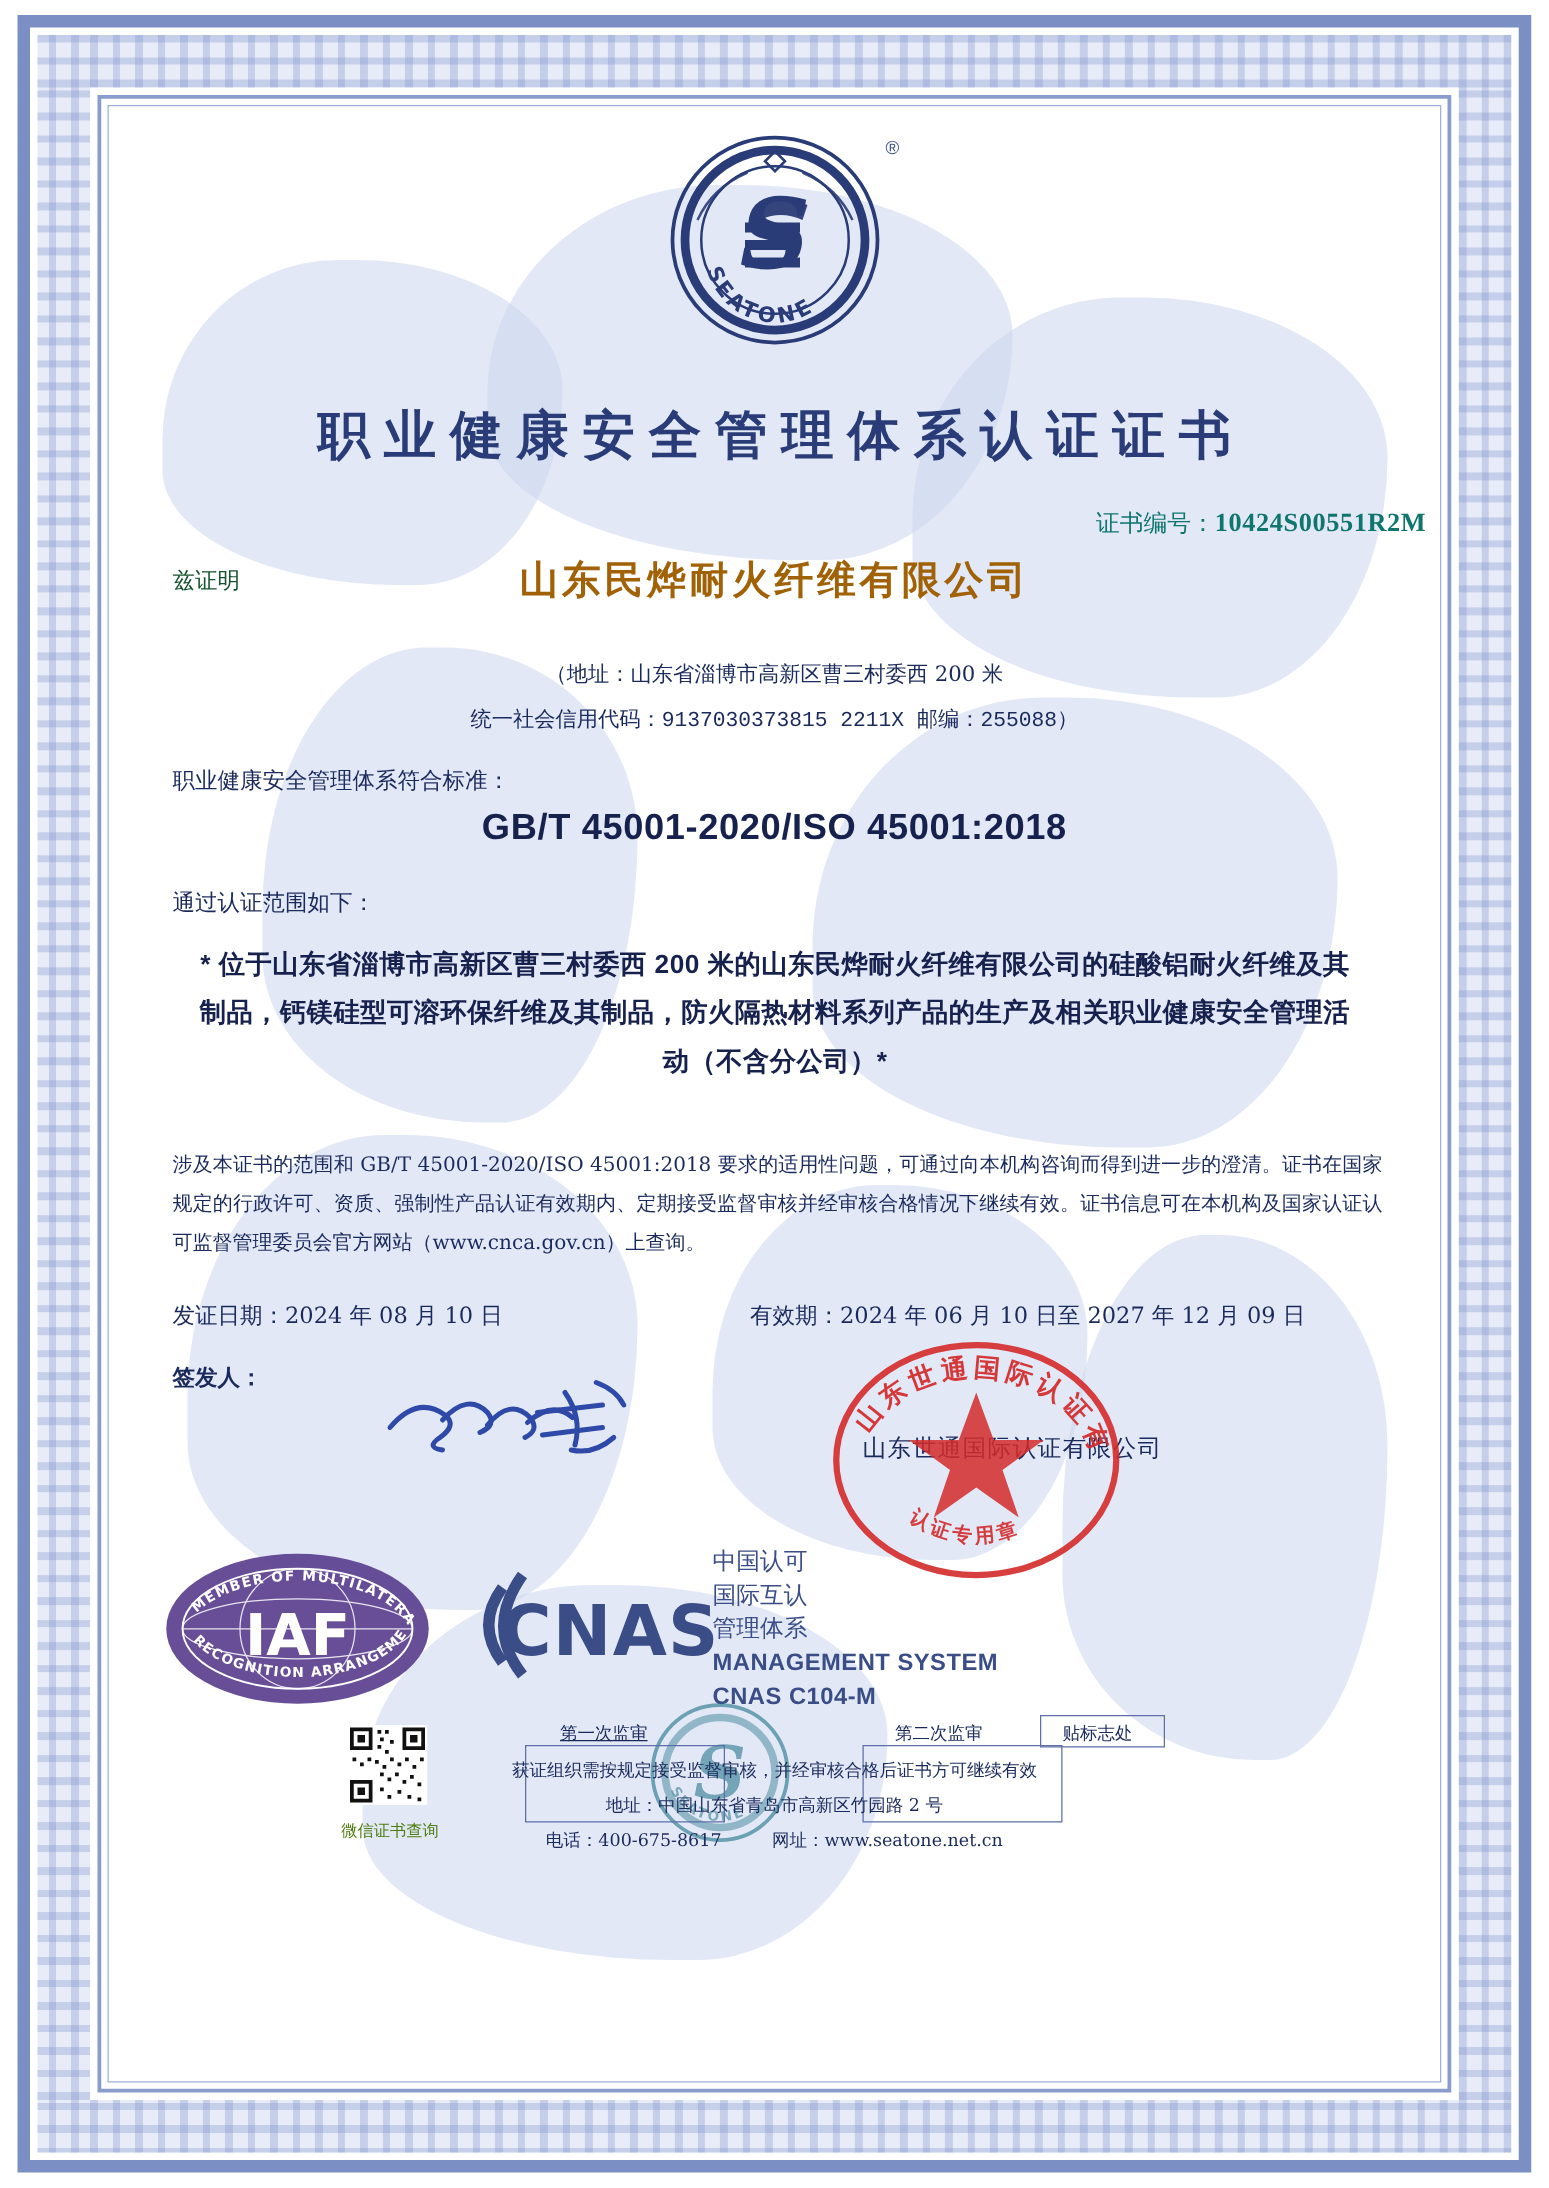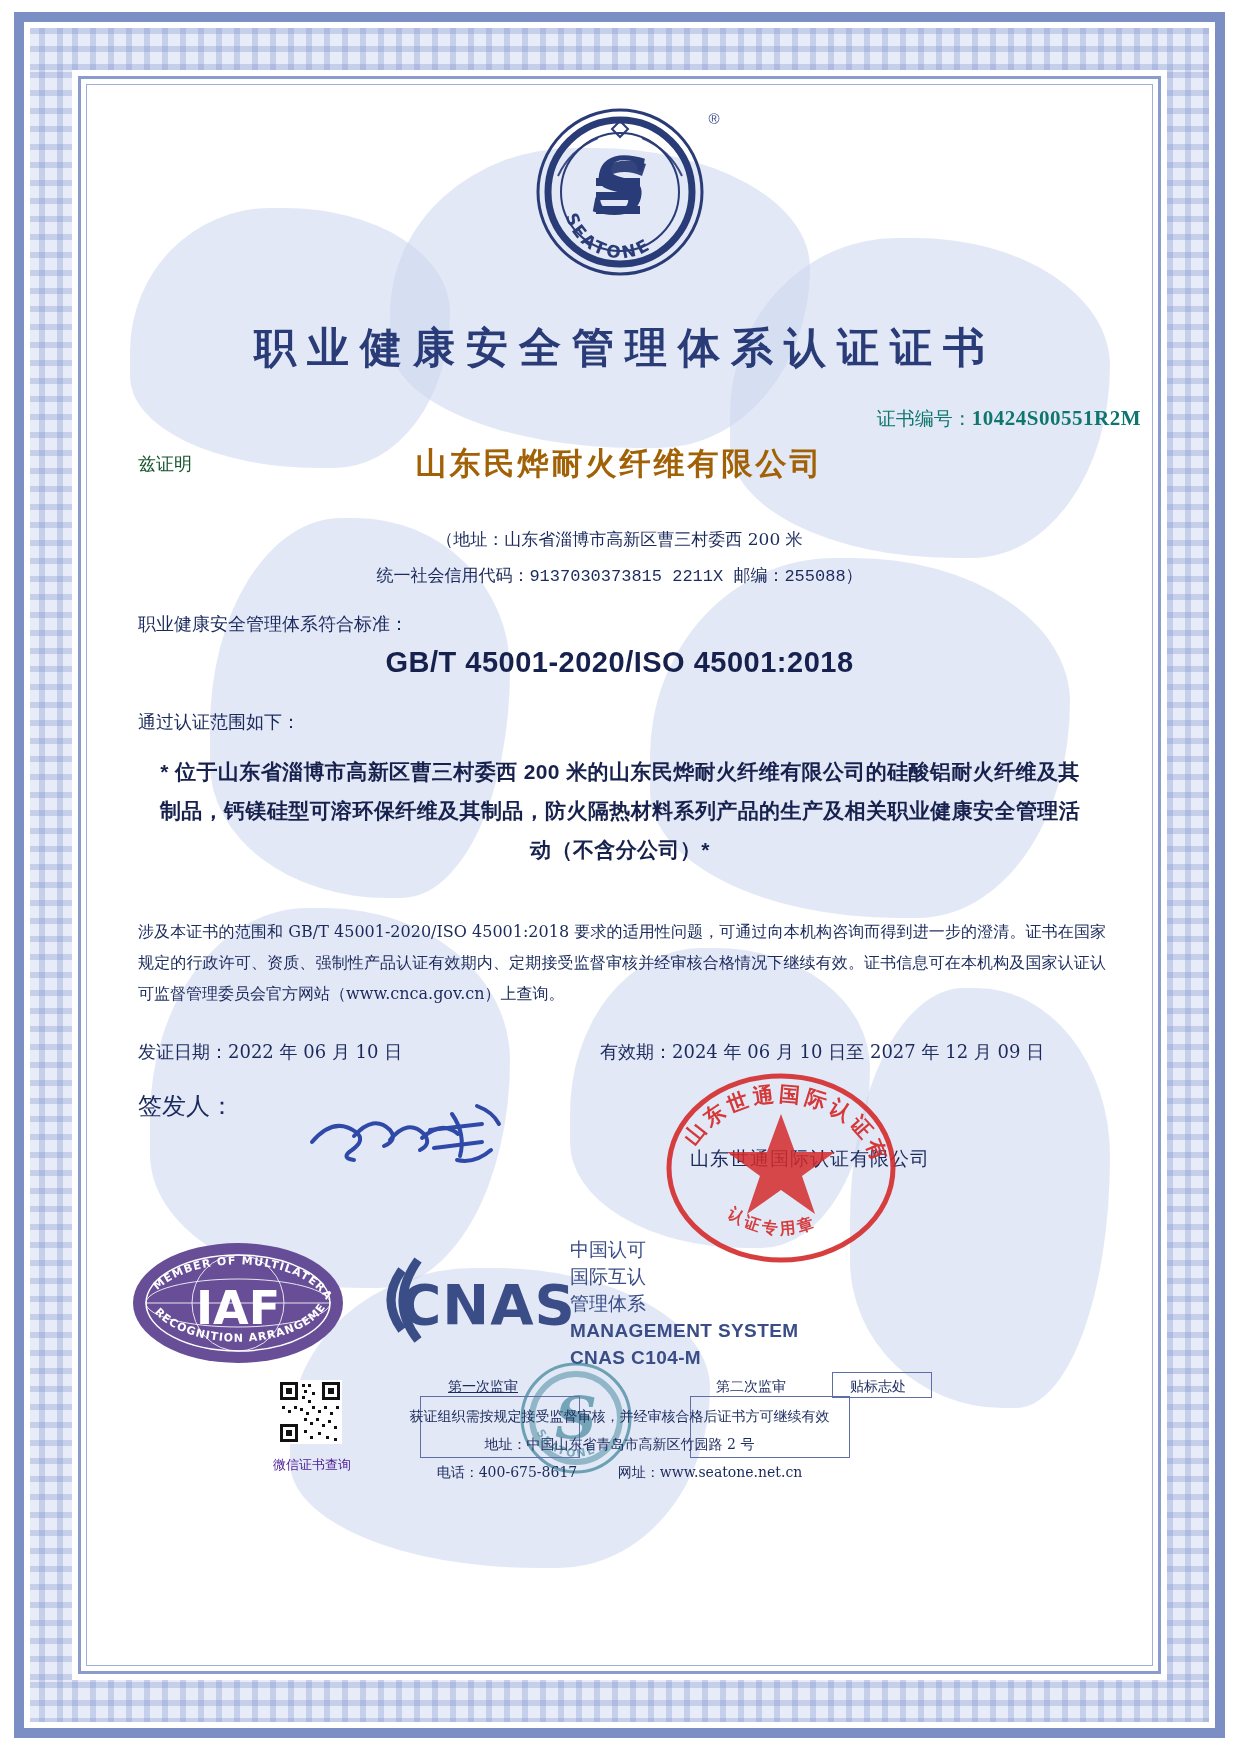--- a/index.html
+++ b/index.html
@@ -208,23 +208,24 @@
     left: 510px;
     top: 952px;
     font-size: 18px;
     color: #1b2a5c;
     font-family: "DejaVu Serif", serif;
   }
   .signer-label {
     position: absolute;
     left: 48px;
     top: 1002px;
-    font-size: 24px;
-    color: #1b2a5c;
-    font-family: "DejaVu Serif", serif;
+    font-size: 18px;
+    color: #1b2a5c;
+    font-family: "DejaVu Serif", serif;
+    font-weight: bold;
   }
   .signature {
     position: absolute;
     left: 212px;
     top: 1008px;
     width: 230px;
     height: 80px;
   }
   .issuer-name {
     position: absolute;
@@ -282,21 +283,21 @@
     top: 1292px;
     width: 64px; height: 64px;
   }
   .qr-caption {
     position: absolute;
     left: 168px;
     top: 1368px;
     width: 108px;
     text-align: center;
     font-size: 13px;
-    color: #4c1d95;
+    color: #4d7c0f;
     font-family: "DejaVu Serif", serif;
   }
   .audit-cell {
     position: absolute;
     font-size: 14px;
     color: #1b2a5c;
     font-family: "DejaVu Serif", serif;
   }
   .audit-box {
     position: absolute;
@@ -390,21 +391,21 @@
     <div class="addr-line addr2">统一社会信用代码：9137030373815 2211X 邮编：255088）</div>
 
     <div class="std-label">职业健康安全管理体系符合标准：</div>
     <div class="standard">GB/T 45001-2020/ISO 45001:2018</div>
 
     <div class="scope-label">通过认证范围如下：</div>
     <div class="scope-body">* 位于山东省淄博市高新区曹三村委西 200 米的山东民烨耐火纤维有限公司的硅酸铝耐火纤维及其制品，钙镁硅型可溶环保纤维及其制品，防火隔热材料系列产品的生产及相关职业健康安全管理活动（不含分公司）*</div>
 
     <div class="note">涉及本证书的范围和 GB/T 45001-2020/ISO 45001:2018 要求的适用性问题，可通过向本机构咨询而得到进一步的澄清。证书在国家规定的行政许可、资质、强制性产品认证有效期内、定期接受监督审核并经审核合格情况下继续有效。证书信息可在本机构及国家认证认可监督管理委员会官方网站（www.cnca.gov.cn）上查询。</div>
 
-    <div class="issue-date">发证日期：2022 年 06 月 10 日</div>
+    <div class="issue-date">发证日期：2024 年 08 月 10 日</div>
     <div class="validity">有效期：2024 年 06 月 10 日至 2027 年 12 月 09 日</div>
     <div class="signer-label">签发人：</div>
 
     <div class="signature">
       <svg width="230" height="80" viewBox="0 0 230 80">
         <g fill="none" stroke="#2f49a8" stroke-width="4" stroke-linecap="round">
           <path d="M10 46 q22 -26 44 -10 q10 8 -4 18 q-12 8 2 10"></path>
           <path d="M52 40 q20 -22 36 -6 q8 10 -6 16"></path>
           <path d="M88 44 q18 -22 34 -6 q8 10 -4 16"></path>
           <path d="M120 42 q20 -18 36 -4"></path>

